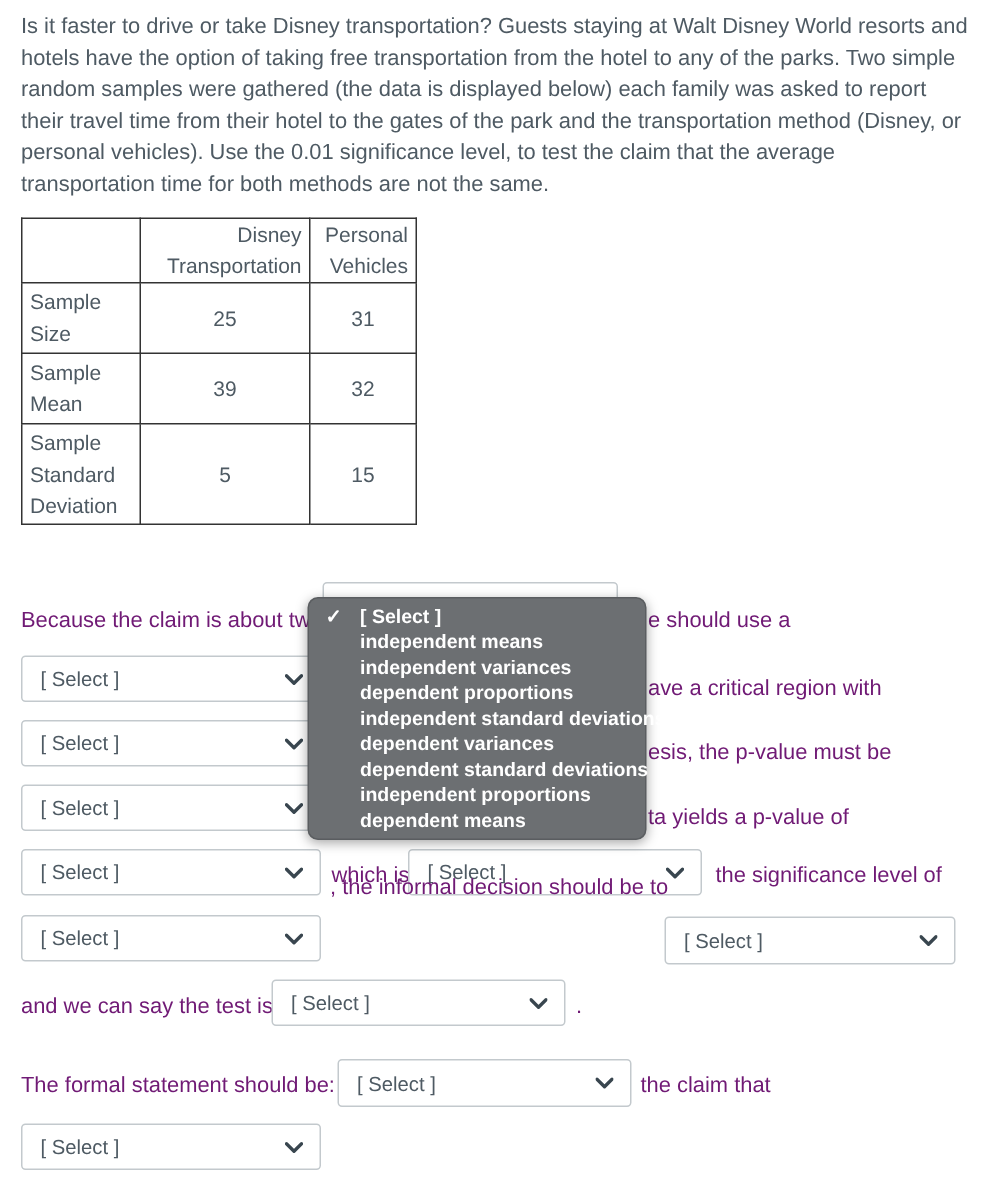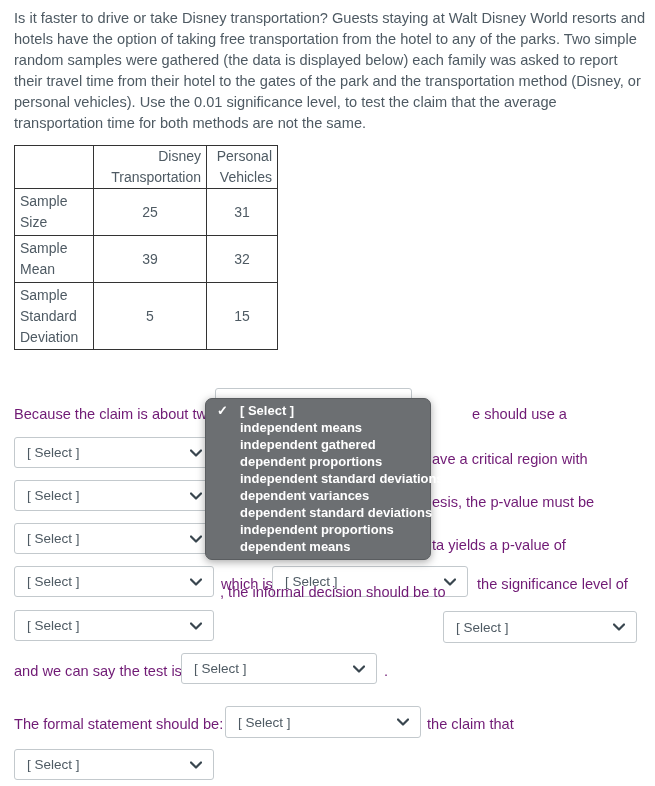--- a/index.html
+++ b/index.html
@@ -136,21 +136,21 @@
 
   <div class="select" style="left:215px; top:388px; width:197px;">
     <span>[ Select ]</span>
     <span class="chev">
       <svg width="12" height="8" viewBox="0 0 12 8">
           <path d="M1 1.5 L6 6.5 L11 1.5" fill="none" stroke="#39464f" stroke-width="2.2" stroke-linecap="round" stroke-linejoin="round"></path>
         </svg>
     </span>
   </div>
 
-  <span class="frag" style="left:432px; top:404px;padding-left:40px;">e should use a</span>
+  <span class="frag" style="left:432px; top:404px;">e should use a</span>
 
   <div class="select" style="left:14px; top:437px; width:200px;">
     <span>[ Select ]</span>
     <span class="chev">
       <svg width="12" height="8" viewBox="0 0 12 8">
           <path d="M1 1.5 L6 6.5 L11 1.5" fill="none" stroke="#39464f" stroke-width="2.2" stroke-linecap="round" stroke-linejoin="round"></path>
         </svg>
     </span>
   </div>
   <span class="frag" style="left:432px; top:449px;text-align:center;">ave a critical region with</span>
@@ -242,21 +242,21 @@
         </svg>
     </span>
   </div>
 
   <div class="menu">
     <div class="menu-item checked">
       <span class="check">✓</span>
       <span>[ Select ]</span>
     </div>
     <div class="menu-item">independent means</div>
-    <div class="menu-item">independent gathered</div>
+    <div class="menu-item">independent variances</div>
     <div class="menu-item">dependent proportions</div>
     <div class="menu-item">independent standard deviations</div>
     <div class="menu-item">dependent variances</div>
     <div class="menu-item">dependent standard deviations</div>
     <div class="menu-item">independent proportions</div>
     <div class="menu-item">dependent means</div>
   </div>
 
 </div>
 

